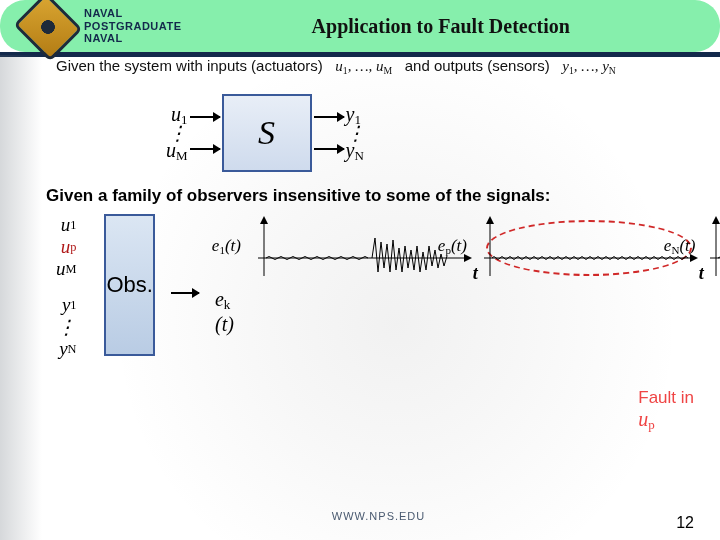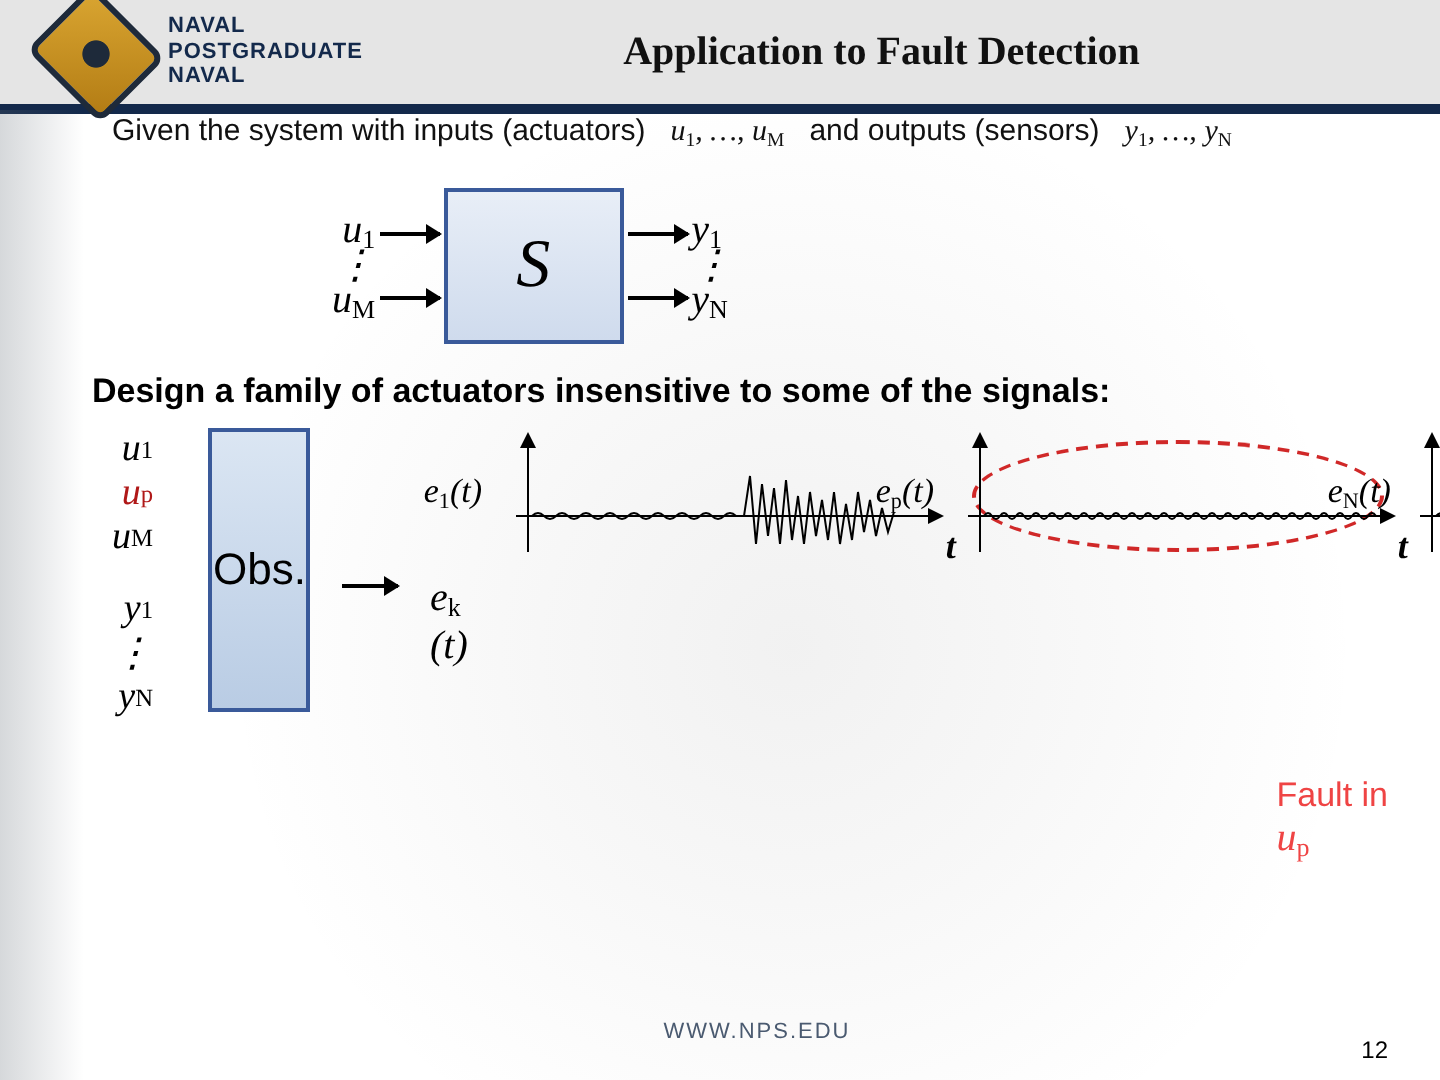--- a/index.html
+++ b/index.html
@@ -14,23 +14,24 @@
   }
   
   .bg-left {
     position: absolute; top: 55px; left: 0; width: 42px; height: 485px;
     background: linear-gradient(to right, rgba(90,100,110,.25), rgba(90,100,110,0));
     z-index: 0;
   }
   
   .header {
     position: relative; height: 52px;
-    background: #e5e5e5;
+    background: #86efac;
     display: flex; align-items: center;
     z-index: 2;
+    border-radius: 25px;
   }
   .logo {
     width: 52px; height: 46px; margin: 2px 6px 0 22px;
     transform: rotate(45deg);
     background: linear-gradient(135deg,#d9a531,#b37c14);
     border: 3px solid #1e2a3a;
     border-radius: 6px;
     position: relative;
   }
   .logo::after{
@@ -93,21 +94,21 @@
   .plot { position:relative; width:220px; height:68px; }
   .plot svg { position:absolute; inset:0; }
   .plabel { position:absolute; left:-42px; top:22px; font-size:17px; }
   .tlabel { position:absolute; right:-4px; bottom:-2px; font-size:18px; font-family:"Times New Roman",serif; font-style:italic; font-weight:700; }
   .highlight { position:absolute; left:6px; top:6px; width:206px; height:56px; border:2px dashed #d02828; border-radius:50%; }
 
   .fault { position:absolute; right:26px; top:388px; font-size:17px; color:#ef4444; }
   .fault .mathser { font-size:20px; }
 
   .footer { position:absolute; bottom:18px; width:100%; text-align:center; font-size:11px; letter-spacing:1px; color:#4a5a70;padding-left:37px; }
-  .pagenum { position:absolute; bottom:8px; right:26px; font-size:12px;text-align:right; }
+  .pagenum { position:absolute; bottom:8px; right:26px; font-size:16px;text-align:right; }
 </style>
 </head>
 <body>
 
 <div class="bg-left"></div>
 
 <div class="header">
   <div class="logo"></div>
   <div class="inst">
     <div>NAVAL</div>
@@ -141,21 +142,21 @@
       <div class="arrow"></div>
       <div class="arrow"></div>
     </div>
     <div class="sig mathser" style="align-items:flex-start;">
       <div><i>y</i><span class="sub">1</span></div>
       <div class="vdots">⋮</div>
       <div><i>y</i><span class="sub">N</span></div>
     </div>
   </div>
 
-  <div class="statement">Design a family of actuators insensitive to some of the signals:</div>
+  <div class="statement">Given a family of observers insensitive to some of the signals:</div>
 
   <div class="obsarea">
     <div class="inlabels mathser">
       <div class="row">
           <i>u</i>
           <span class="sub">1</span>
         </div>
       <div class="row up-red">
           <i>u</i>
           <span class="sub">p</span>

